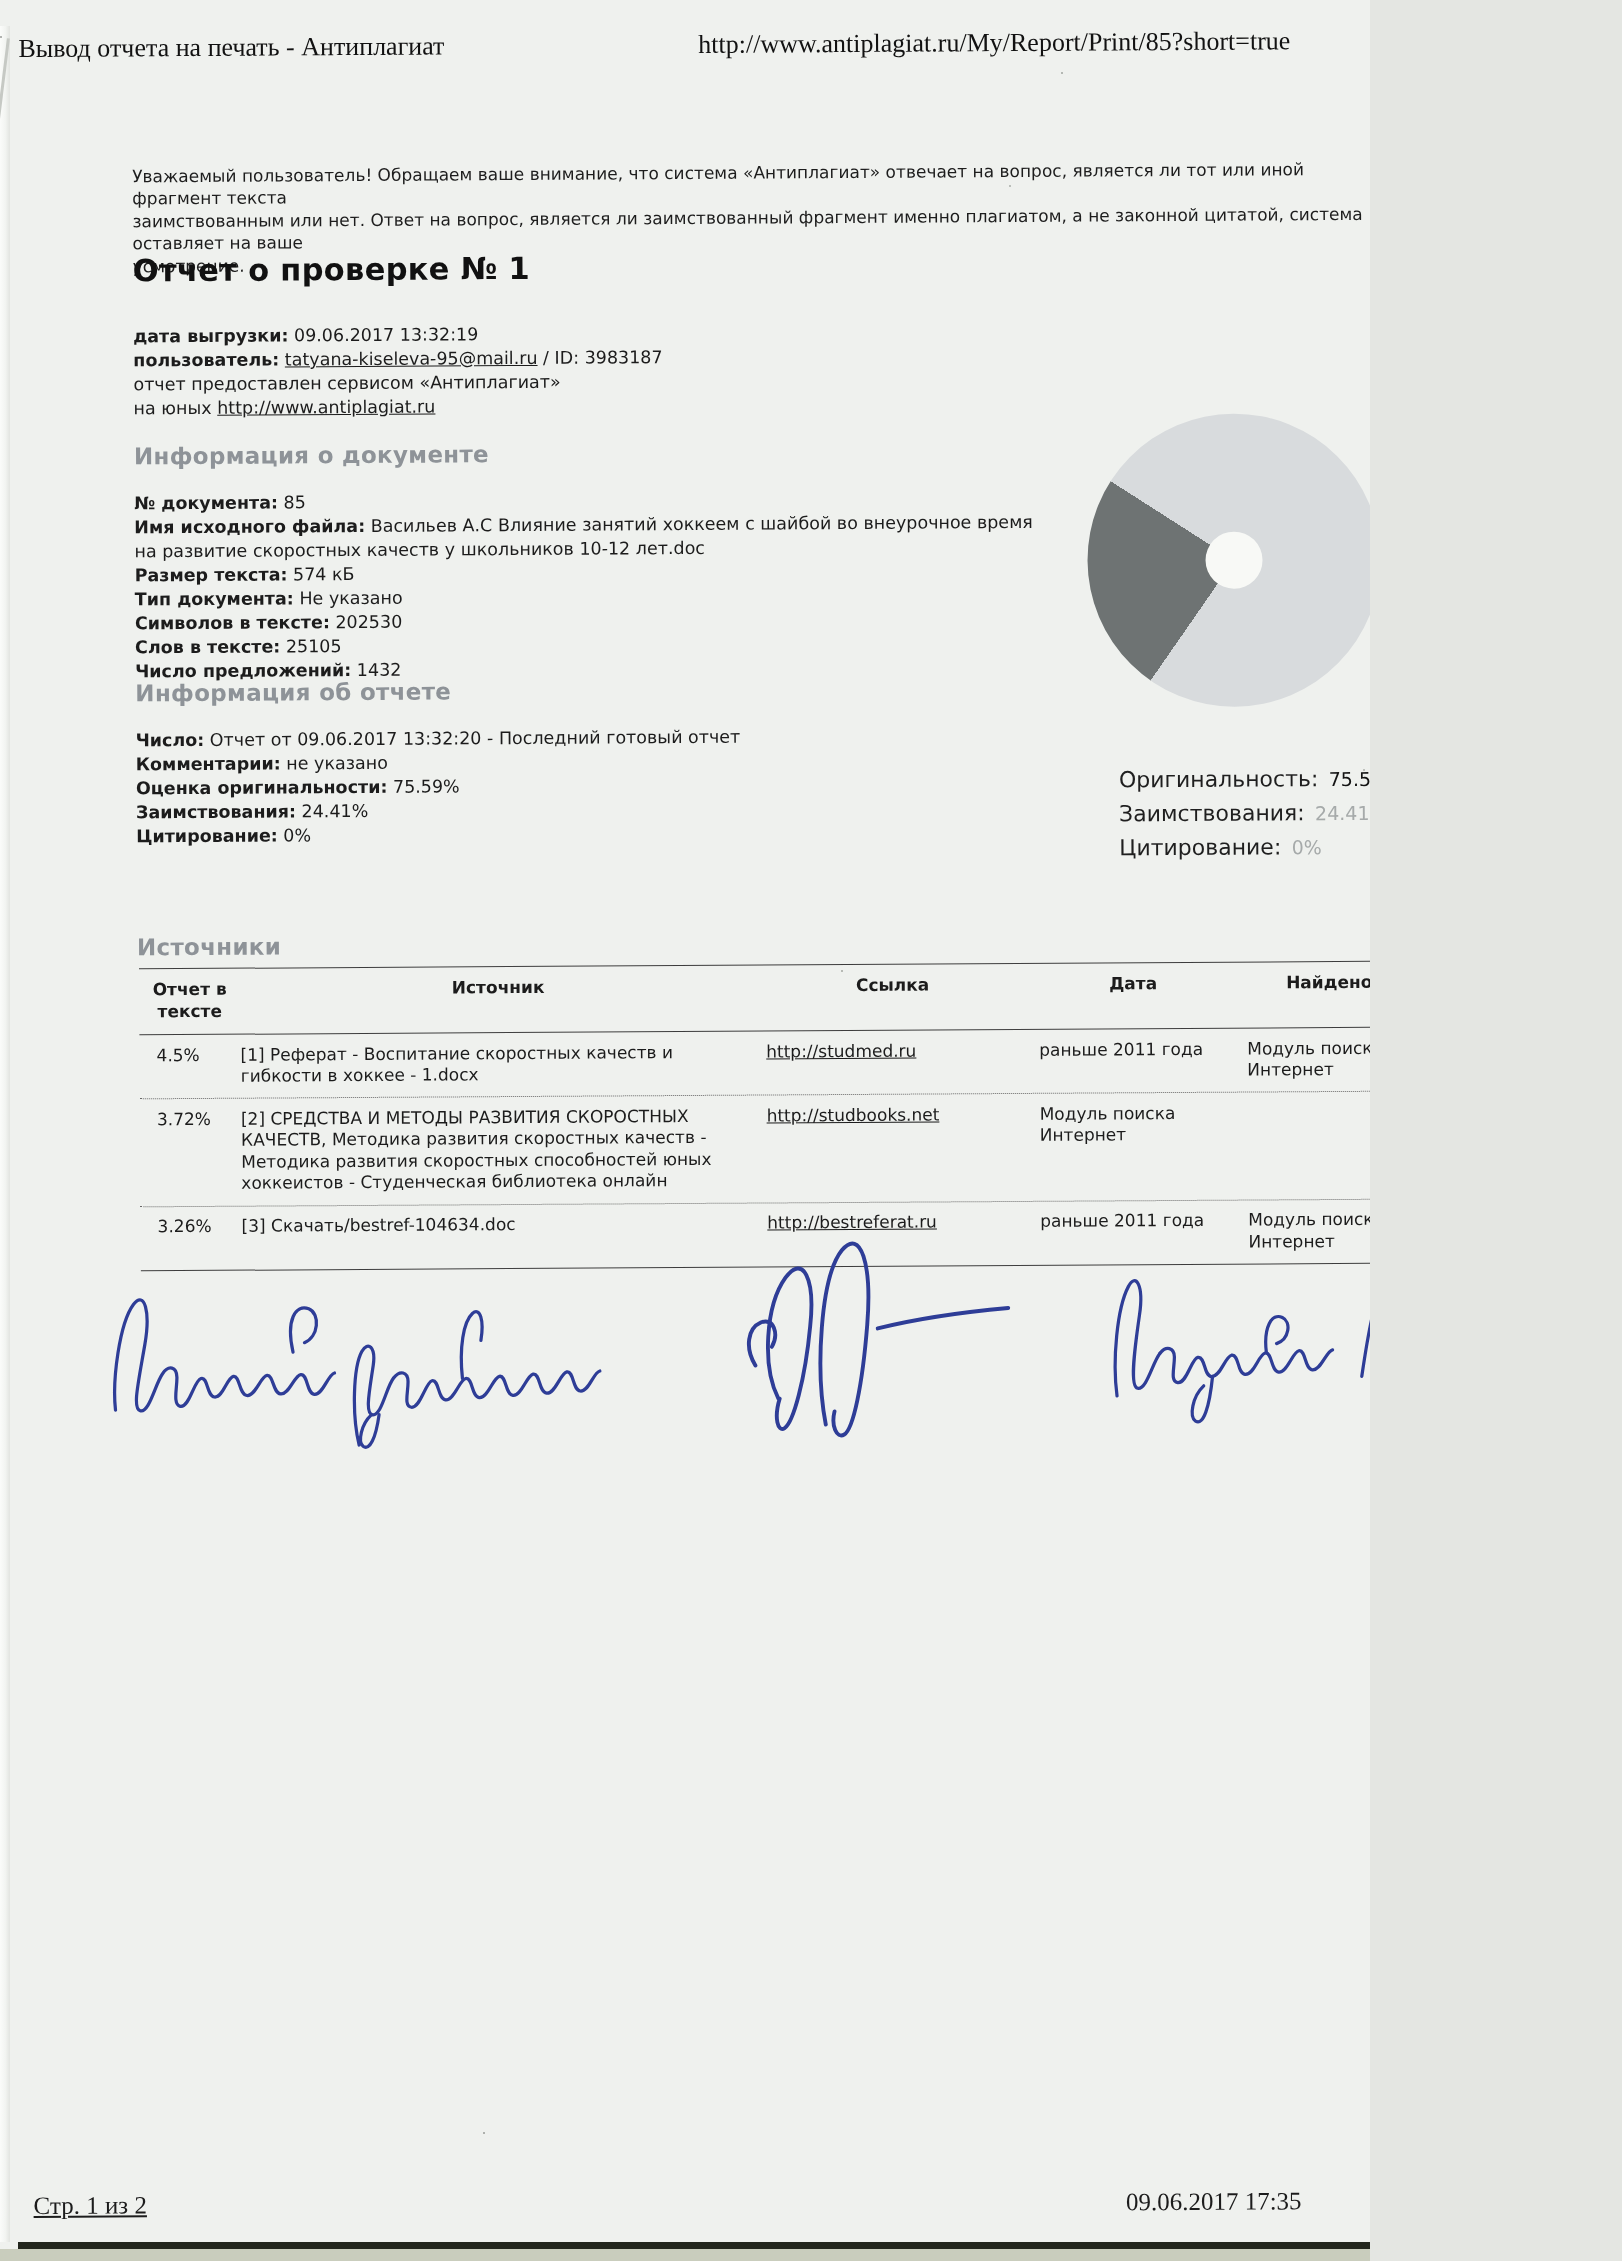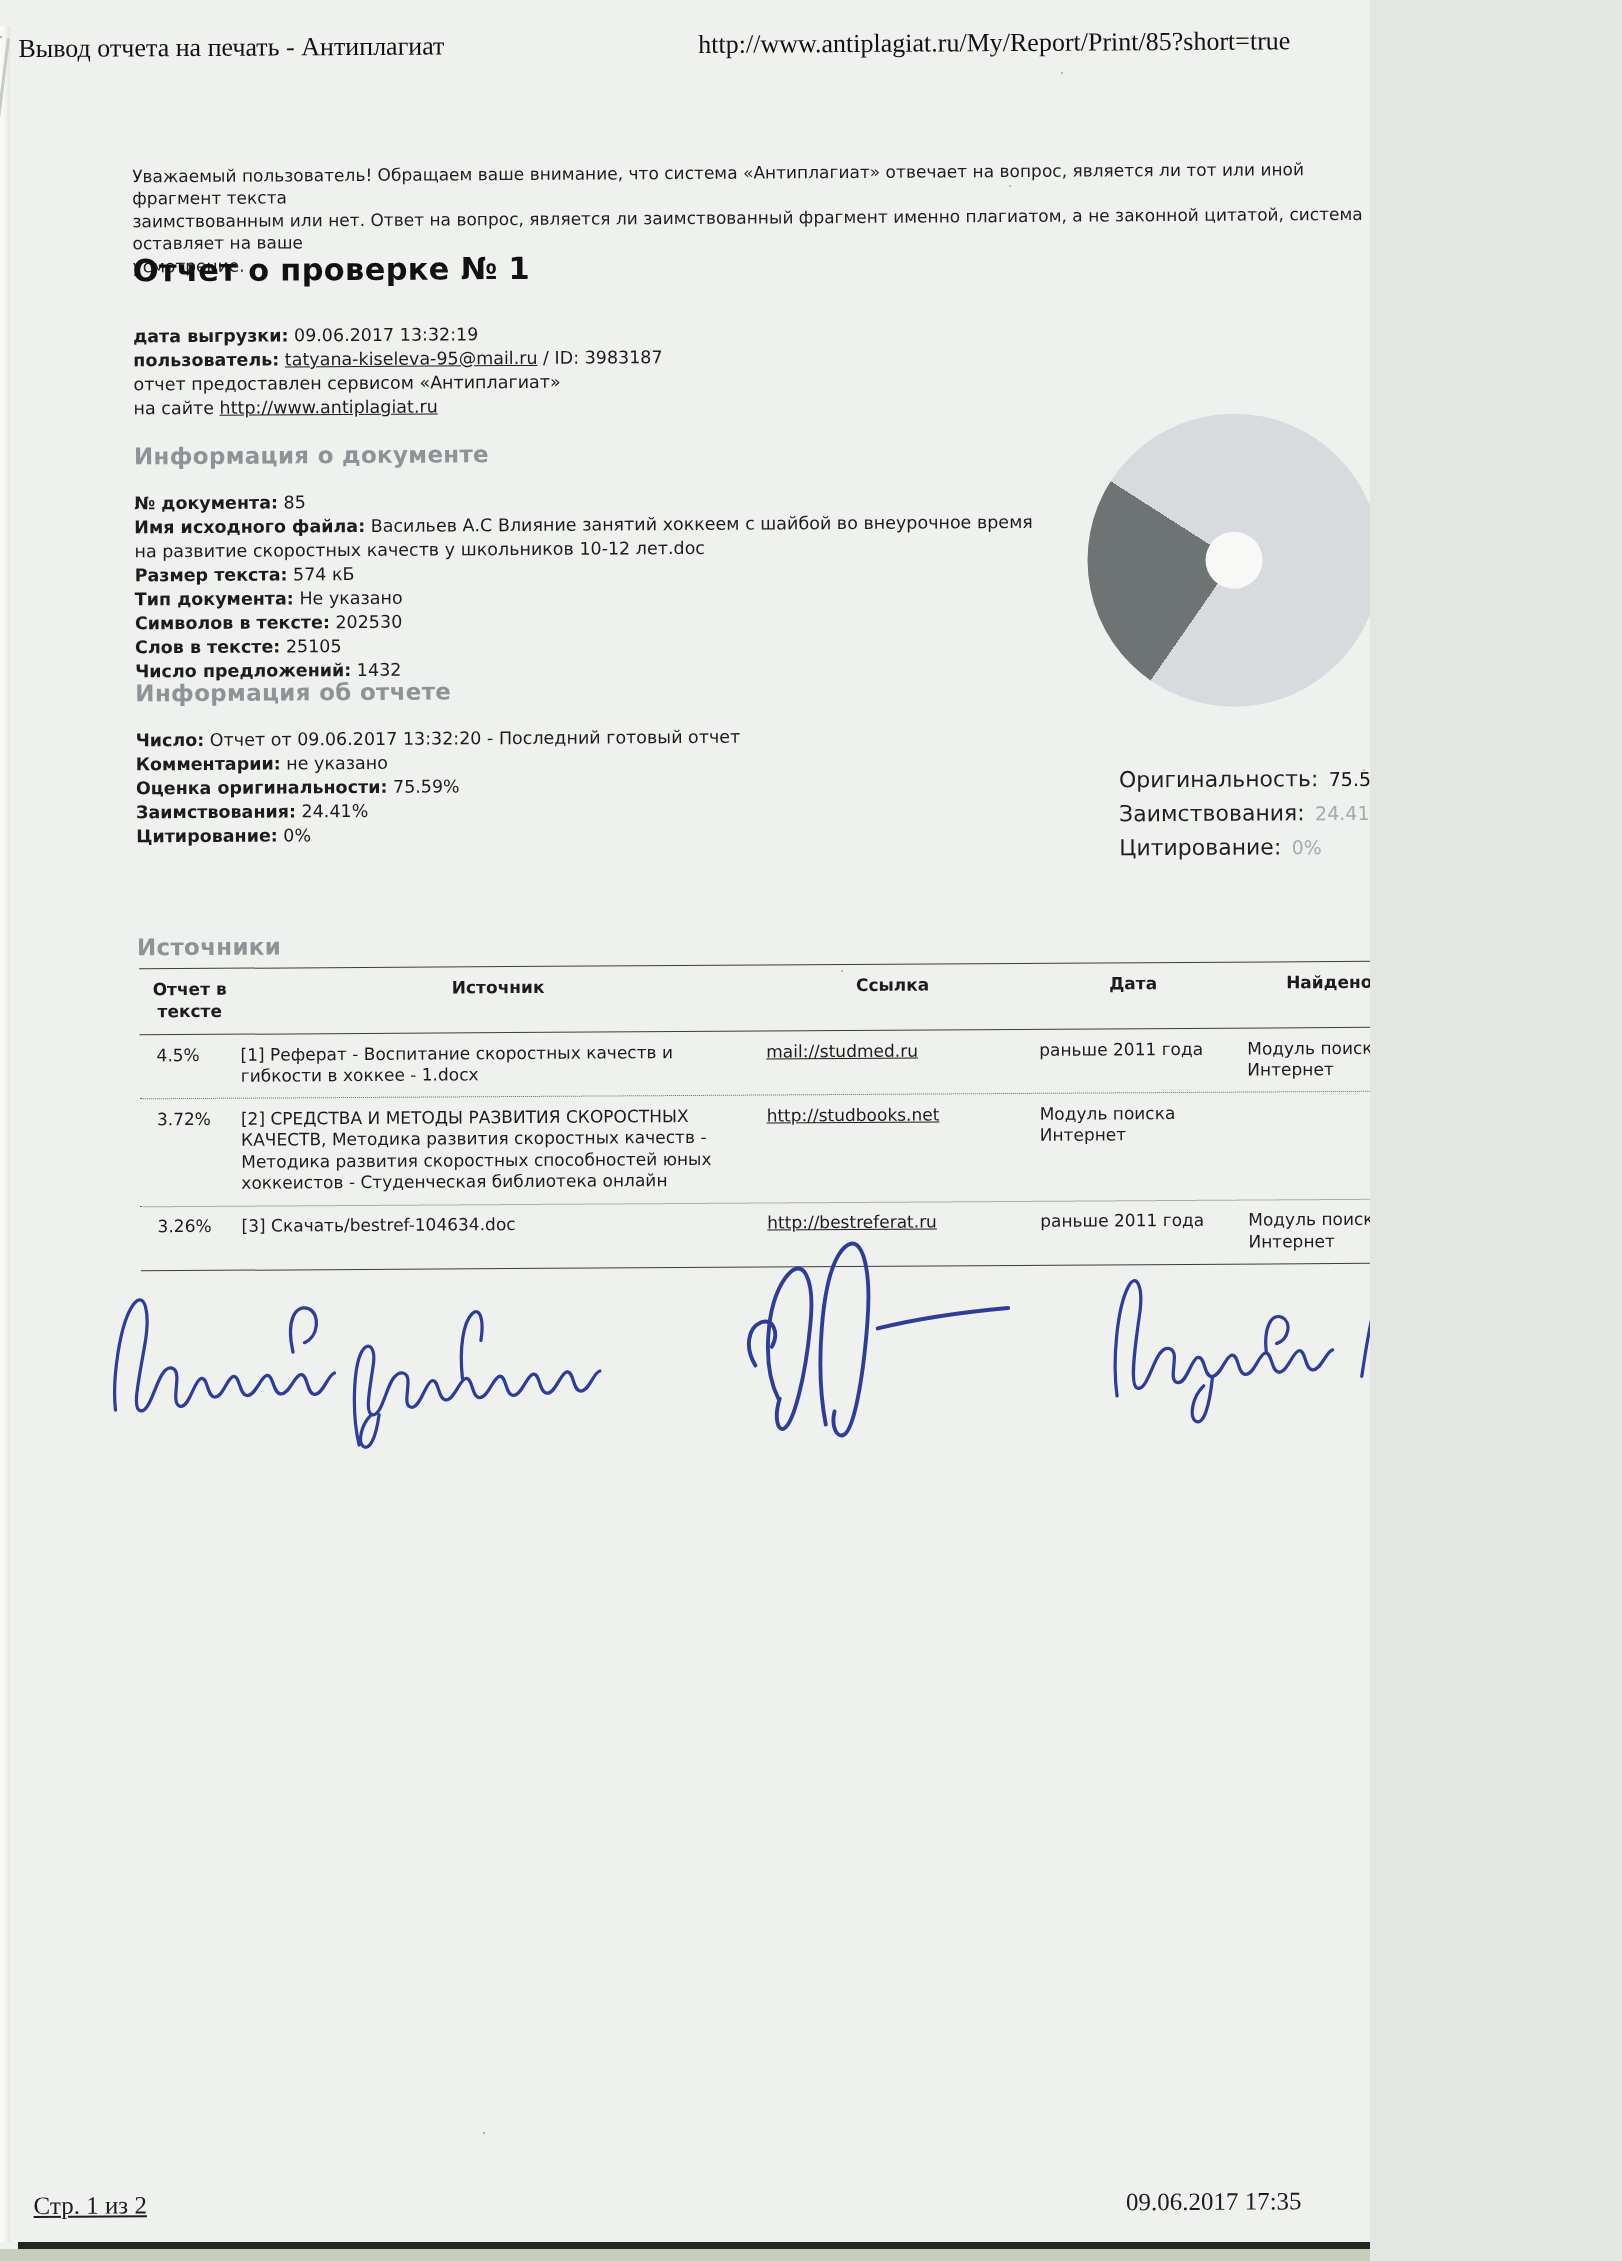--- a/index.html
+++ b/index.html
@@ -92,21 +92,21 @@
       <div>
         <b>дата выгрузки:</b>
         <span>09.06.2017 13:32:19</span>
       </div>
       <div>
         <b>пользователь:</b>
         <span class="u">tatyana-kiseleva-95@mail.ru</span><span> / ID: 3983187</span>
       </div>
       <div>отчет предоставлен сервисом «Антиплагиат»</div>
       <div>
-        <span>на сайте </span><span class="u">http://www.antiplagiat.ru</span>
+        <span>на юных </span><span class="u">http://www.antiplagiat.ru</span>
       </div>
     </div>
 
     <h2 class="sec" id="sec-doc">Информация о документе</h2>
     <div class="fields" id="doc-fields">
       <p><b>№ документа:</b> <span>85</span></p>
       <p><b>Имя исходного файла:</b> <span>Васильев А.С Влияние занятий хоккеем с шайбой во внеурочное время на развитие скоростных качеств у школьников 10-12 лет.doc</span></p>
       <p><b>Размер текста:</b> <span>574 кБ</span></p>
       <p><b>Тип документа:</b> <span>Не указано</span></p>
       <p><b>Символов в тексте:</b> <span>202530</span></p>
@@ -146,21 +146,21 @@
       <div class="thead">
         <div>Отчет в тексте</div>
         <div>Источник</div>
         <div>Ссылка</div>
         <div>Дата</div>
         <div>Найдено в</div>
       </div>
       <div class="trow">
         <div class="c-share">4.5%</div>
         <div class="c-src">[1] Реферат - Воспитание скоростных качеств и гибкости в хоккее - 1.docx</div>
-        <div class="c-link"><span class="u">mail://studmed.ru</span></div>
+        <div class="c-link"><span class="u">http://studmed.ru</span></div>
         <div class="c-date">раньше 2011 года</div>
         <div class="c-found">Модуль поиска Интернет</div>
       </div>
       <div class="trow">
         <div class="c-share">3.72%</div>
         <div class="c-src">[2] СРЕДСТВА И МЕТОДЫ РАЗВИТИЯ СКОРОСТНЫХ КАЧЕСТВ, Методика развития скоростных качеств - Методика развития скоростных способностей юных хоккеистов - Студенческая библиотека онлайн</div>
         <div class="c-link"><span class="u">http://studbooks.net</span></div>
         <div class="c-found">Модуль поиска Интернет</div>
       </div>
       <div class="trow">

